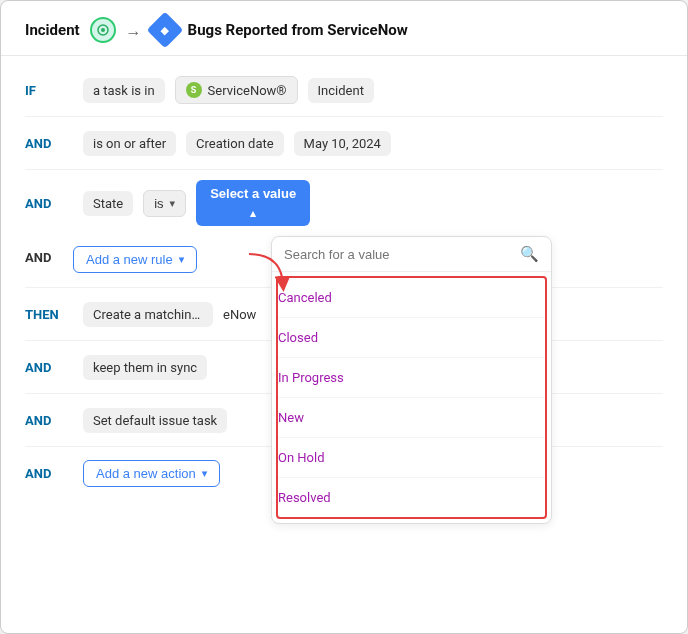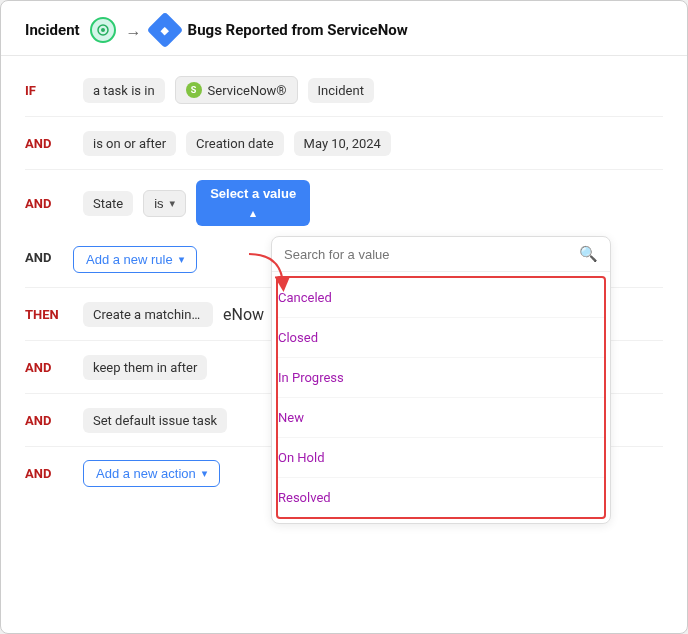--- a/index.html
+++ b/index.html
@@ -67,21 +67,21 @@
     .row {
       display: flex;
       align-items: center;
       padding: 10px 24px;
       gap: 10px;
       min-height: 52px;
     }
     .row-label {
       font-size: 13px;
       font-weight: 700;
-      color: #b91c1c;
+      color: #0369a1;
       min-width: 48px;
     }
     .tag {
       background: #f0f0f0;
       border: 1px solid #ddd;
       border-radius: 6px;
       padding: 5px 10px;
       font-size: 13px;
       color: #333;
       display: flex;
@@ -157,21 +157,21 @@
     .dropdown-container {
       position: relative;
       display: flex;
       align-items: flex-start;
       padding: 4px 24px;
     }
     .search-dropdown {
       position: absolute;
       left: 270px;
       top: 0;
-      width: 340px;
+      width: 281px;
       background: #fff;
       border: 1px solid #ddd;
       border-radius: 8px;
       box-shadow: 0 2px 10px rgba(0,0,0,0.08);
       z-index: 10;
       overflow: hidden;
     }
     .search-input-wrap {
       display: flex;
       align-items: center;
@@ -322,28 +322,28 @@
     </div>
 
     <div style="height:10px;"></div>
     <hr class="row-divider">
 
     <div class="row">
       <span class="row-label">THEN</span>
       <span class="chip truncated">
         <span>Create a matching is</span>
       </span>
-      <span style="font-size:16px;color:#333;">eNow</span>
-    </div>
-
-    <hr class="row-divider">
-
-    <div class="row">
-      <span class="row-label">AND</span>
-      <span class="chip">keep them in after</span>
+      <span style="font-size:13px;color:#333;">eNow</span>
+    </div>
+
+    <hr class="row-divider">
+
+    <div class="row">
+      <span class="row-label">AND</span>
+      <span class="chip">keep them in sync</span>
     </div>
 
     <hr class="row-divider">
 
     <div class="row">
       <span class="row-label">AND</span>
       <span class="chip">Set default issue task</span>
     </div>
 
     <hr class="row-divider">

